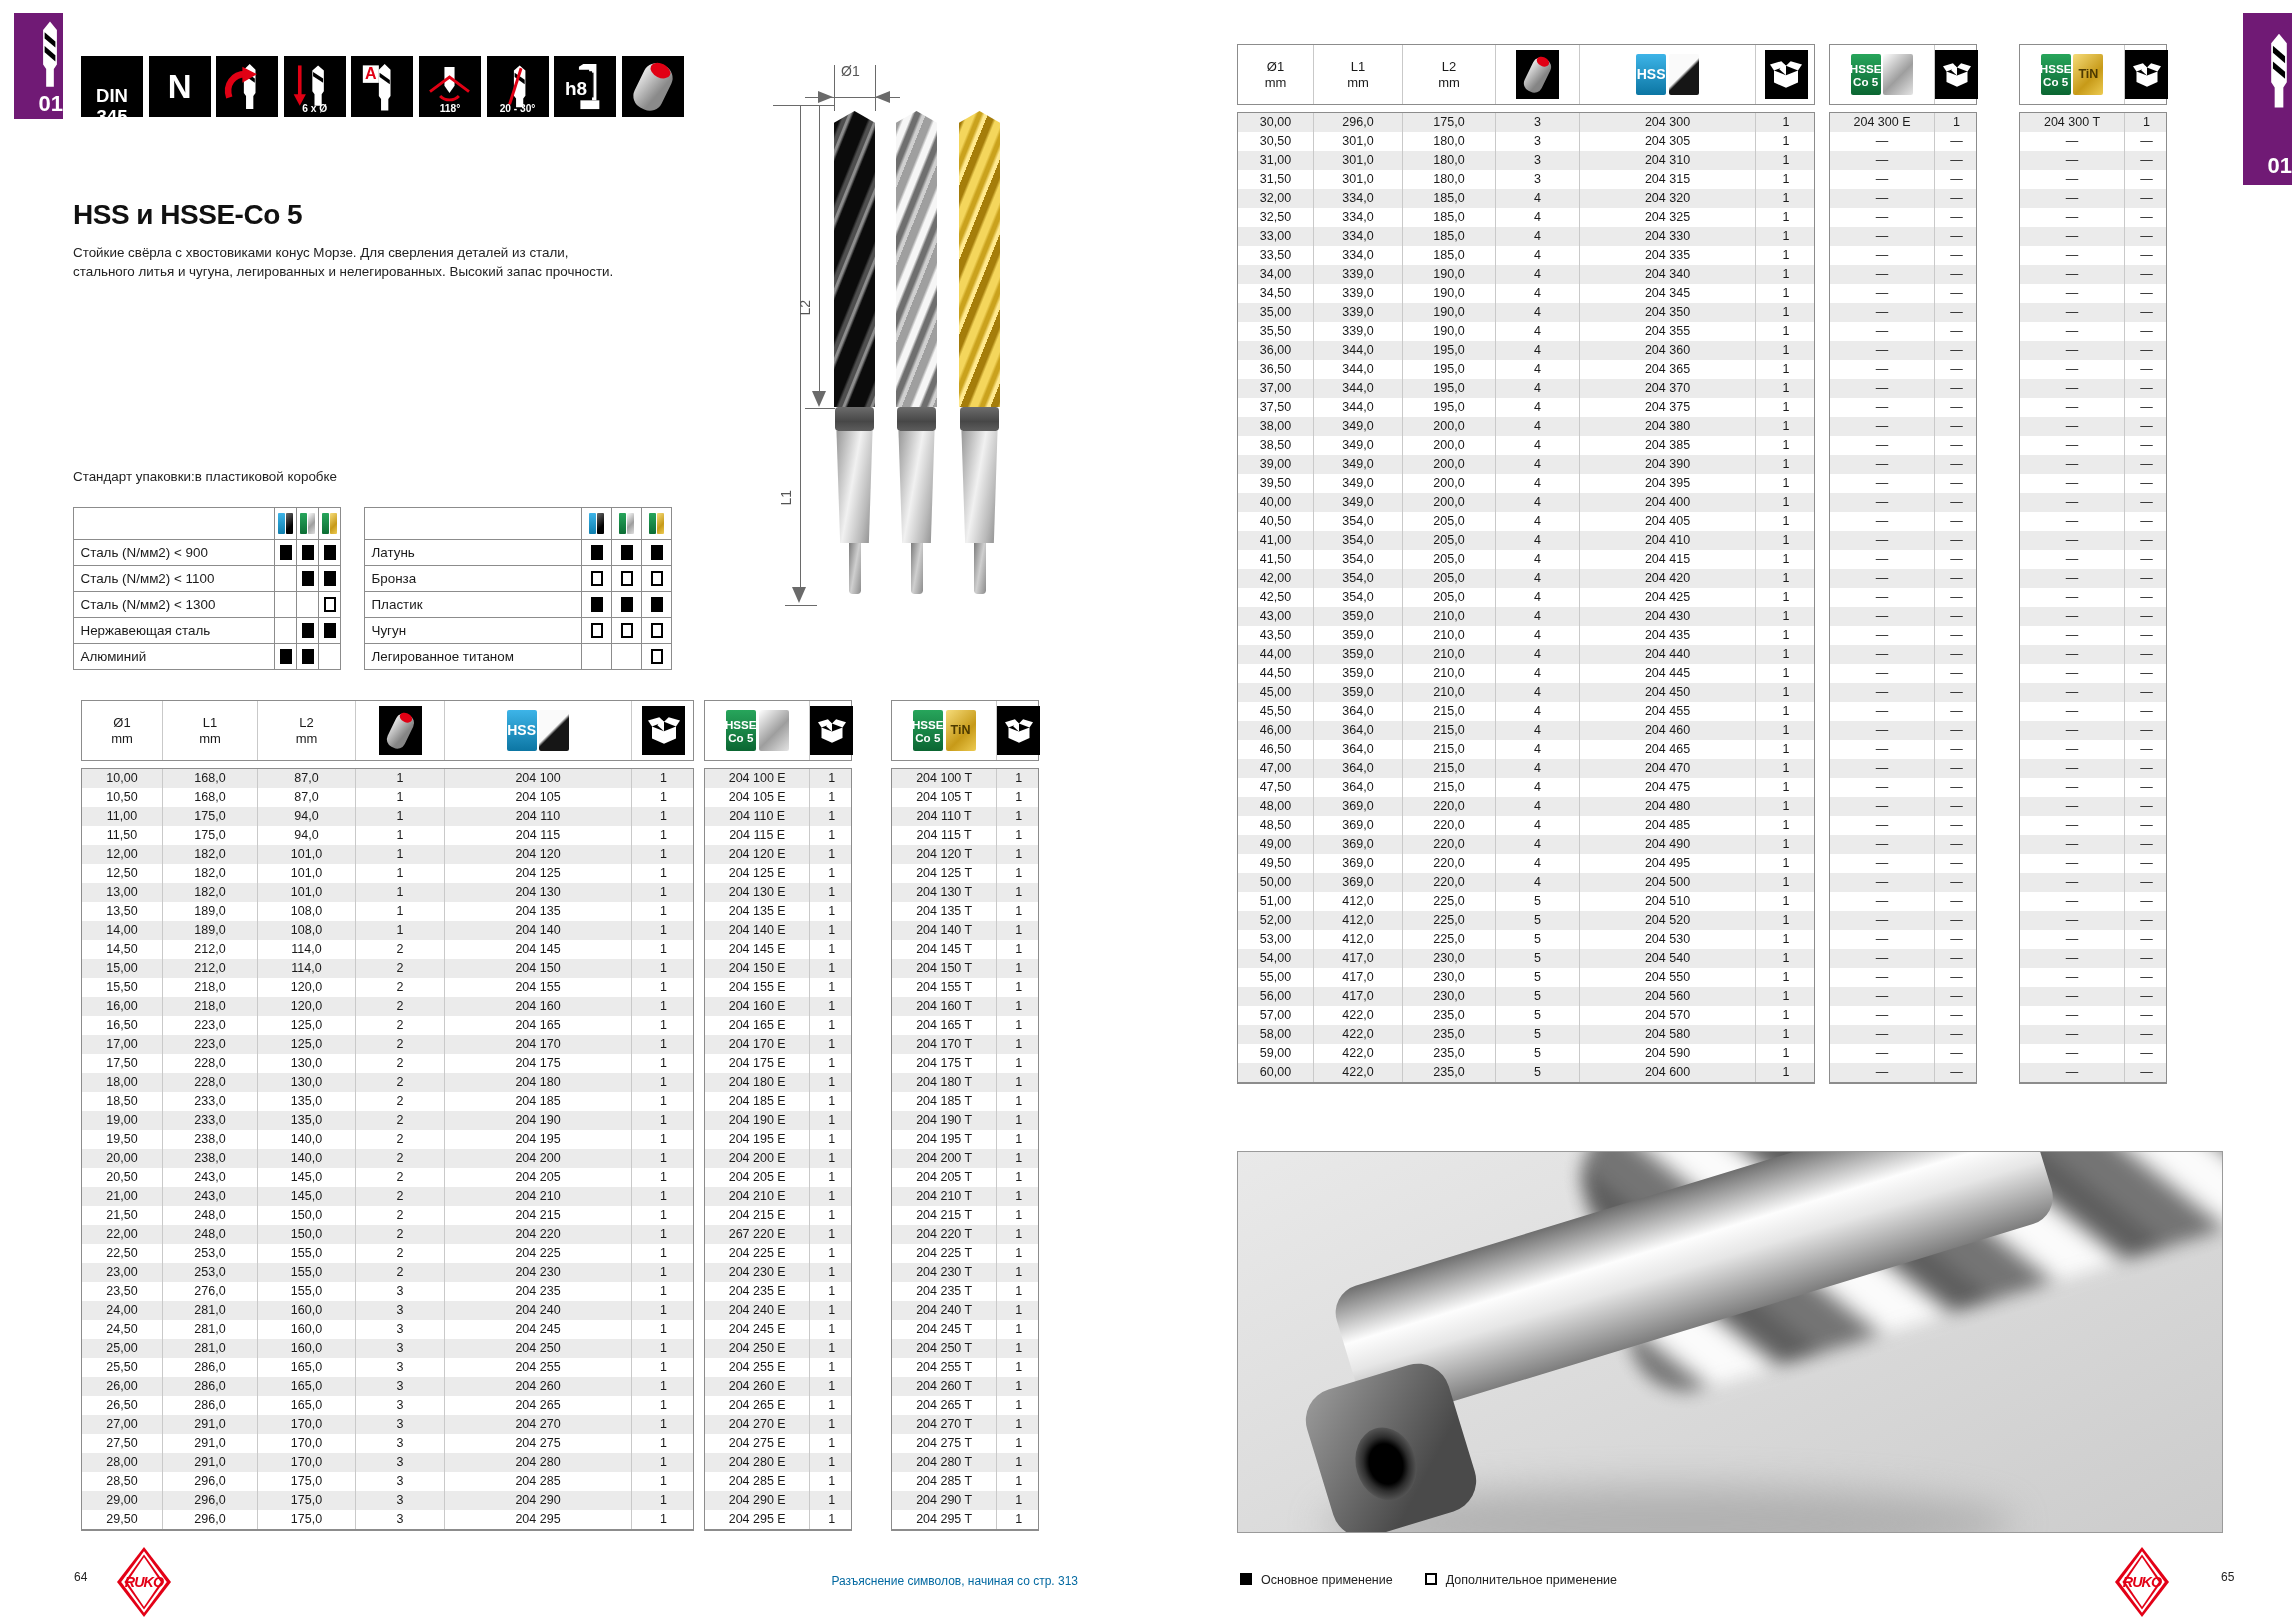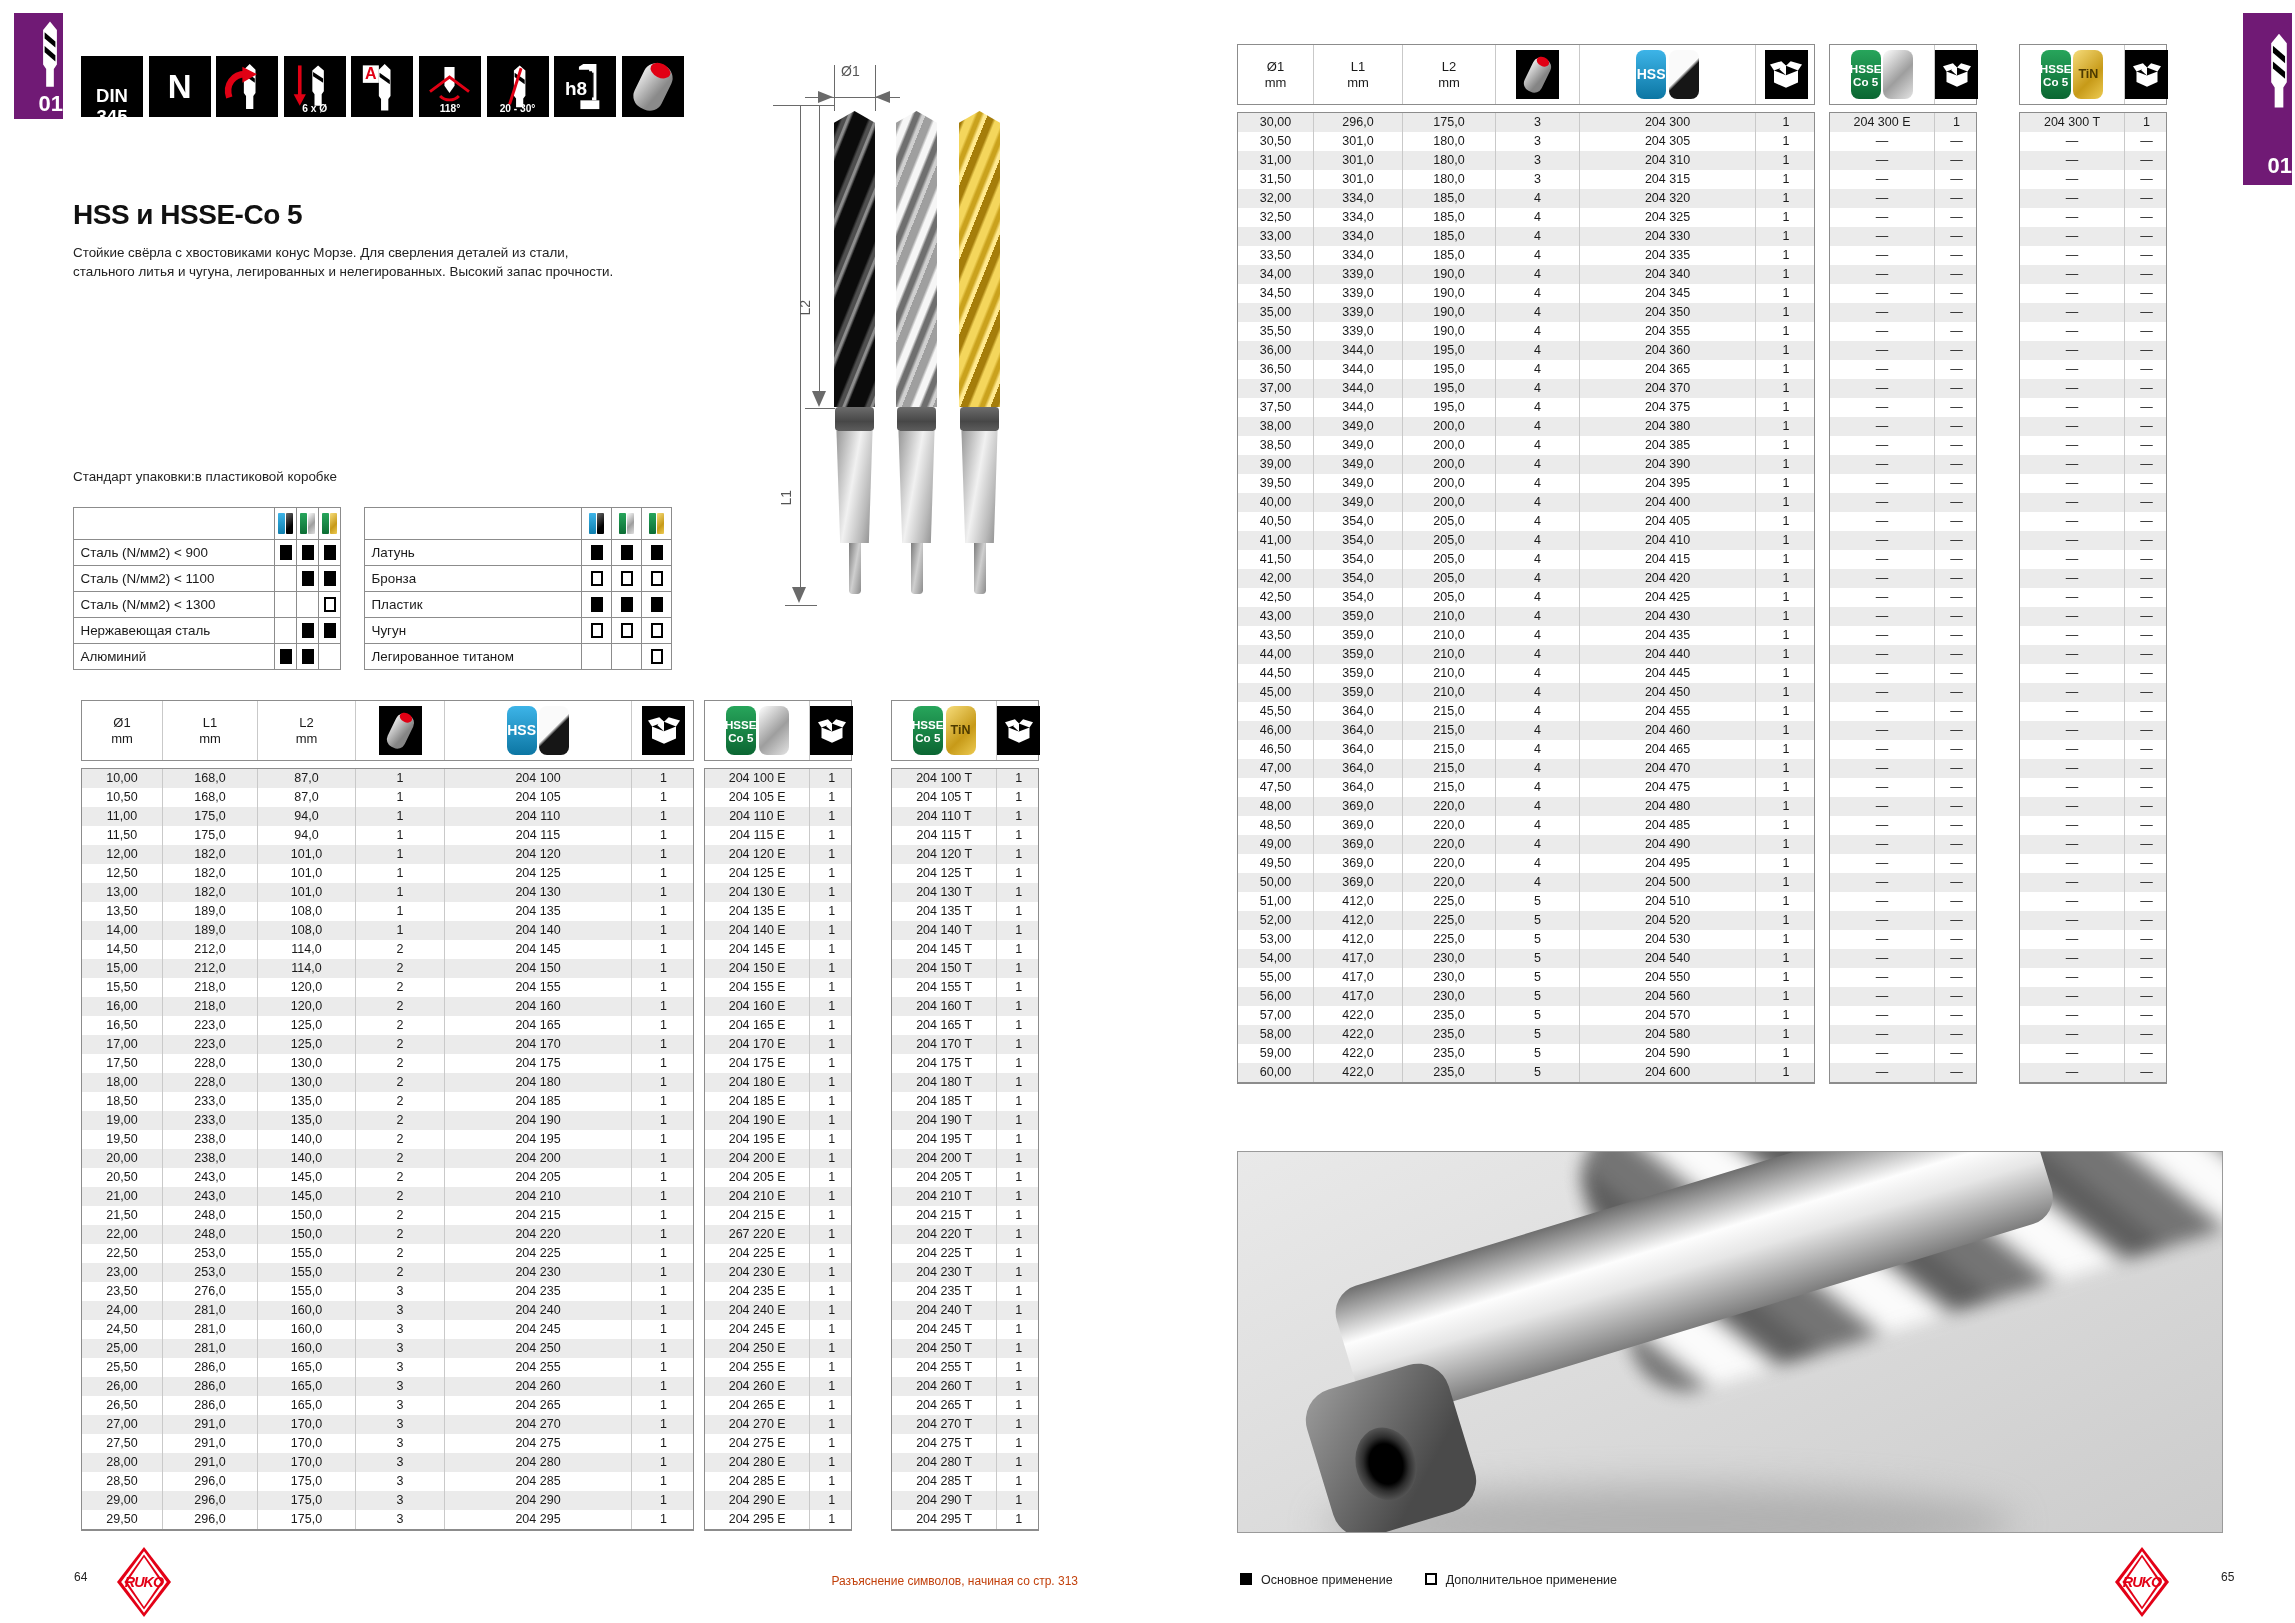--- a/index.html
+++ b/index.html
@@ -80,21 +80,21 @@
   .bt-left .main .thead,.bt-left .main .row{grid-template-columns:80px 95px 98px 89px 187px 64px;}
   .bt-right .main .thead,.bt-right .main .row{grid-template-columns:75px 89px 93px 84px 176px 61px;}
   .et .thead,.et .row{grid-template-columns:104px 44px;}
   .row{display:grid;height:19px;}
   .row-odd{background:#ebebeb;}
   .row-even{background:#fff;}
   .cell{text-align:center;font-size:12.5px;line-height:19px;border-left:0.5px solid #c9c9c9;overflow:hidden;white-space:nowrap;}
   .cell:first-child{border-left:none;}
   .th{border-left:0.5px solid #c9c9c9;display:flex;flex-direction:column;align-items:center;justify-content:center;font-size:13px;line-height:15.7px;}
   .th:first-child{border-left:none;}
-  .hdr-chip{width:30px;height:49px;border-radius:8px;display:flex;flex-direction:column;align-items:center;justify-content:center;color:#fff;font-weight:bold;}
+  .hdr-chip{width:30px;height:41px;border-radius:2px;display:flex;flex-direction:column;align-items:center;justify-content:center;color:#fff;font-weight:bold;}
   .hdr-pair{display:flex;gap:2.8px;flex-direction:row;}
   .hdr-blue{background:linear-gradient(#3db4e8,#0c76a3);font-size:14px;}
   .hdr-green{background:linear-gradient(#27a55b,#0b6632);font-size:11.6px;line-height:13px;}
   .hdr-steel{background:linear-gradient(135deg,#fafafa 0 47%,#161616 53%);}
   .hdr-silver{background:linear-gradient(135deg,#ffffff,#9e9e9e 55%,#e4e4e4);}
   .hdr-gold{background:linear-gradient(135deg,#f6dc7a,#c79a18 60%,#edcb52);color:#4d3a00;font-size:12.5px;}
   .icon-black-box{width:43px;height:49px;background:#000;display:flex;align-items:center;justify-content:center;position:relative;overflow:hidden;}
   .mini-shank{width:18.5px;height:36px;border-radius:8.3px;background:linear-gradient(105deg,#f2f2f2,#858585 70%);transform:rotate(26deg);position:relative;}
   .mini-shank:before{content:"";position:absolute;top:-0.9px;left:2.3px;width:13px;height:9.3px;border-radius:50%;background:#e10014;}
 
@@ -105,21 +105,21 @@
   .ph-shank{position:absolute;left:111px;top:139px;width:722px;height:139px;transform:rotate(-17deg);transform-origin:left center;border-radius:28px;
     background:linear-gradient(#6f6f6f,#fdfdfd 38%,#e6e6e6 58%,#7d7d7d);}
   .ph-tang{position:absolute;left:79px;top:222px;width:148px;height:153px;transform:rotate(-17deg);border-radius:32px;
     background:linear-gradient(135deg,#9d9d9d,#4a4a4a 70%);}
   .ph-hole{position:absolute;left:118px;top:275px;width:60px;height:74px;border-radius:50%;transform:rotate(-17deg);
     background:radial-gradient(closest-side,#000 0 55%,#2e2e2e 75%,#555);}
   .ph-shadow{position:absolute;left:83px;bottom:-28px;width:694px;height:74px;border-radius:50%;background:#9a9a9a;filter:blur(18.5px);opacity:.6;}
 
   
   .pagenum{position:absolute;top:1570px;font-size:12px;color:#222;}
-  .symbols-note{position:absolute;left:555px;width:523px;top:1574px;text-align:right;font-size:12px;color:#c2410c;}
+  .symbols-note{position:absolute;left:555px;width:523px;top:1574px;text-align:right;font-size:12px;color:#0369a1;}
   .legend{position:absolute;left:1240px;top:1573px;display:flex;gap:32px;align-items:center;}
   .legend-item{display:flex;gap:9px;font-size:12.5px;color:#222;}
   .sq-filled{width:12px;height:12px;background:#000;display:inline-block;}
   .sq-hollow{width:12px;height:12px;border:2.3px solid #000;box-sizing:border-box;background:#fff;display:inline-block;}
   .ruko{position:absolute;width:54px;height:70px;}
   .ruko-d1{position:absolute;inset:0;background:#e30016;clip-path:polygon(50% 0,100% 50%,50% 100%,0 50%);}
   .ruko-d2{position:absolute;inset:4.2px;background:#fff;clip-path:polygon(50% 0,100% 50%,50% 100%,0 50%);}
   .ruko-d3{position:absolute;inset:7.4px;background:#e30016;clip-path:polygon(50% 0,100% 50%,50% 100%,0 50%);}
   .ruko-d4{position:absolute;inset:10.2px;background:#fff;clip-path:polygon(50% 0,100% 50%,50% 100%,0 50%);}
   .ruko-txt{position:absolute;top:50%;left:50%;transform:translate(-50%,-50%);color:#e30016;font-weight:bold;font-size:14.3px;letter-spacing:-0.9px;font-style:italic;}

